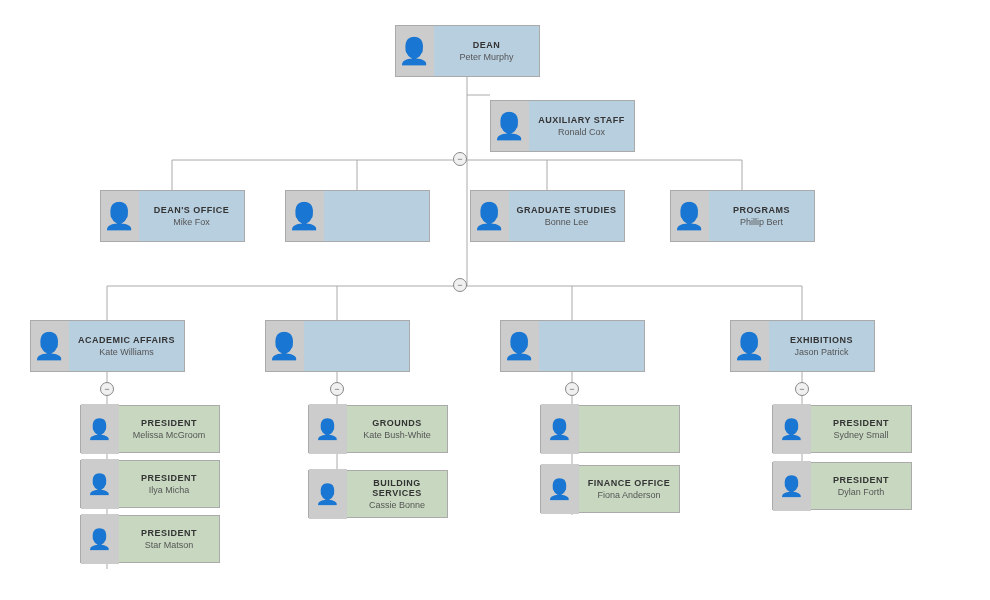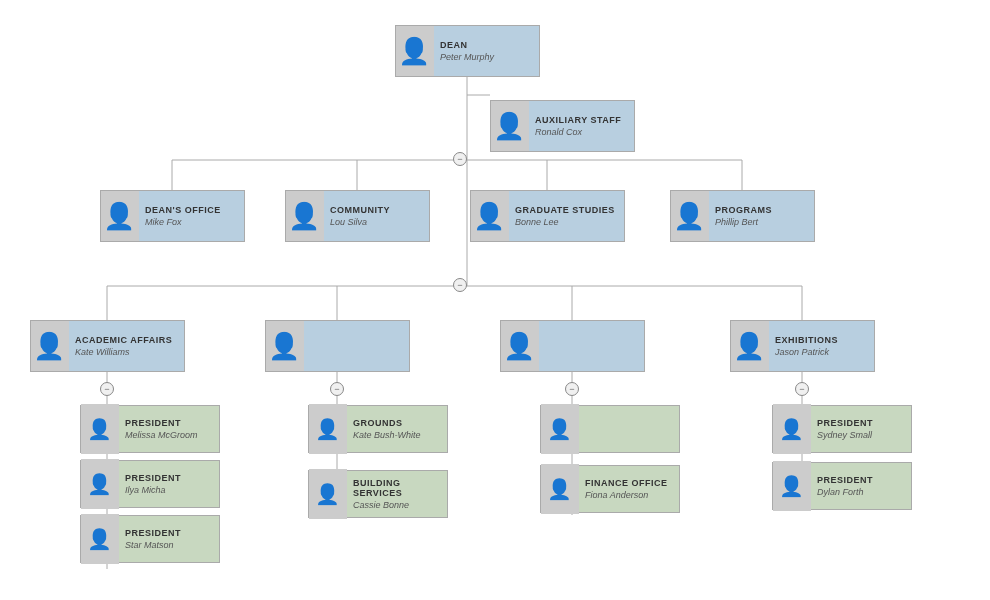--- a/index.html
+++ b/index.html
@@ -41,32 +41,32 @@
       flex-shrink: 0;
       overflow: hidden;
       display: flex;
       align-items: center;
       justify-content: center;
     }
 
     .node-text {
       padding: 2px 6px;
       flex: 1;
+      text-align: center;
     }
 
     .node-title {
       font-size: 9px;
       font-weight: bold;
       letter-spacing: 0.5px;
       color: #333;
     }
 
     .node-name {
       font-size: 9px;
-      font-style: italic;
       color: #555;
       margin-top: 2px;
     }
 
     
     .connectors {
       position: absolute;
       top: 0;
       left: 0;
       width: 990px;
@@ -182,24 +182,20 @@
     <div class="node-text">
       <div class="node-title">DEAN'S OFFICE</div>
       <div class="node-name">Mike Fox</div>
     </div>
   </div>
 
   <div class="node node-blue" style="left:285px; top:190px; width:145px; height:52px;">
     <div class="node-photo">
       <span class="person-silhouette">👤</span>
     </div>
-    <div class="node-text">
-      <div class="node-title">COMMUNITY</div>
-      <div class="node-name">Lou Silva</div>
-    </div>
   </div>
 
   <div class="node node-blue" style="left:470px; top:190px; width:155px; height:52px;">
     <div class="node-photo">
       <span class="person-silhouette">👤</span>
     </div>
     <div class="node-text">
       <div class="node-title">GRADUATE STUDIES</div>
       <div class="node-name">Bonne Lee</div>
     </div>

